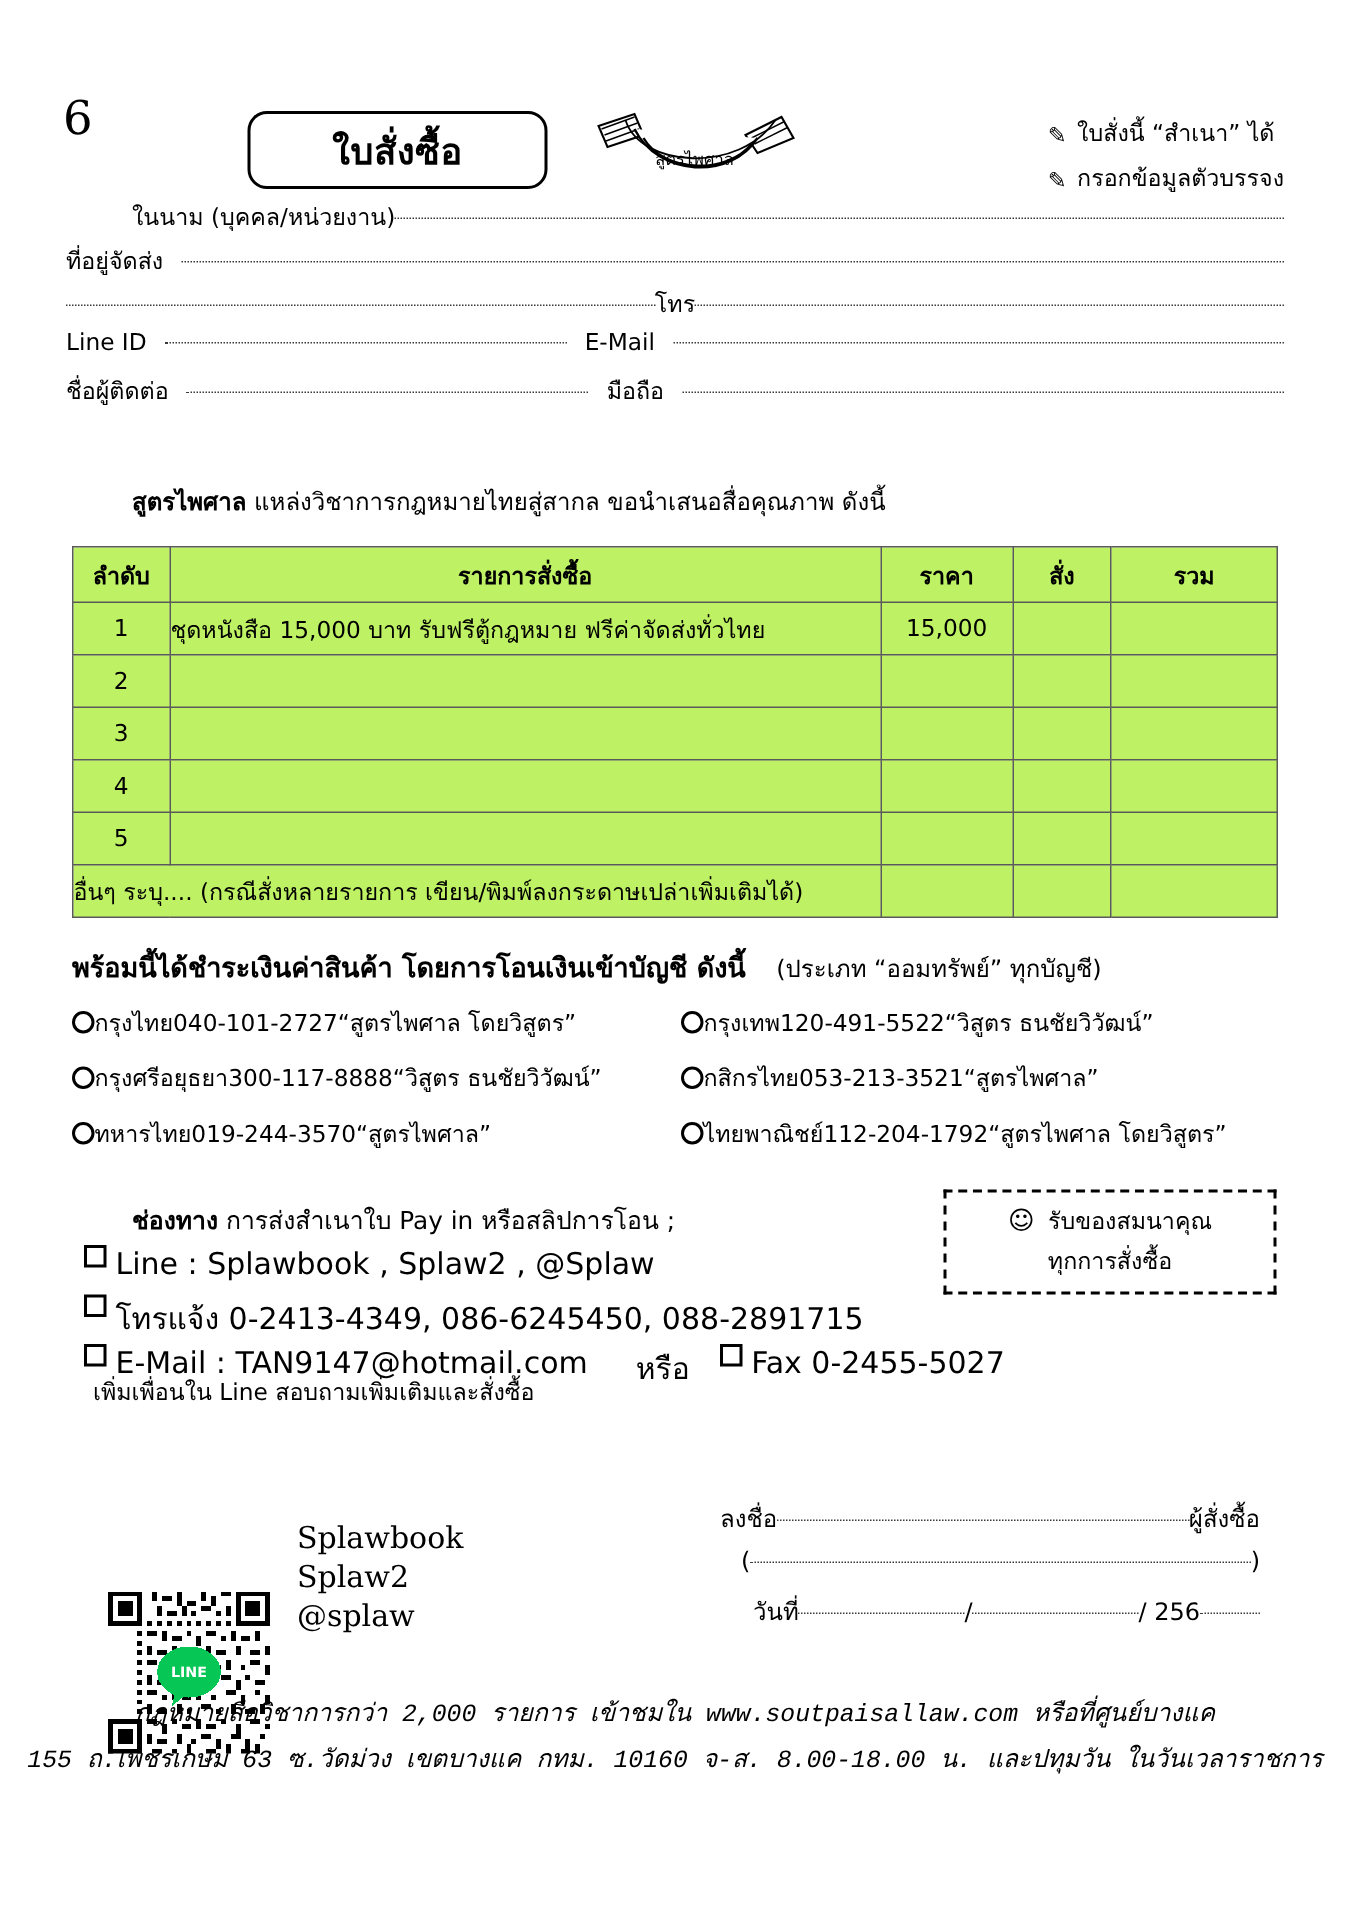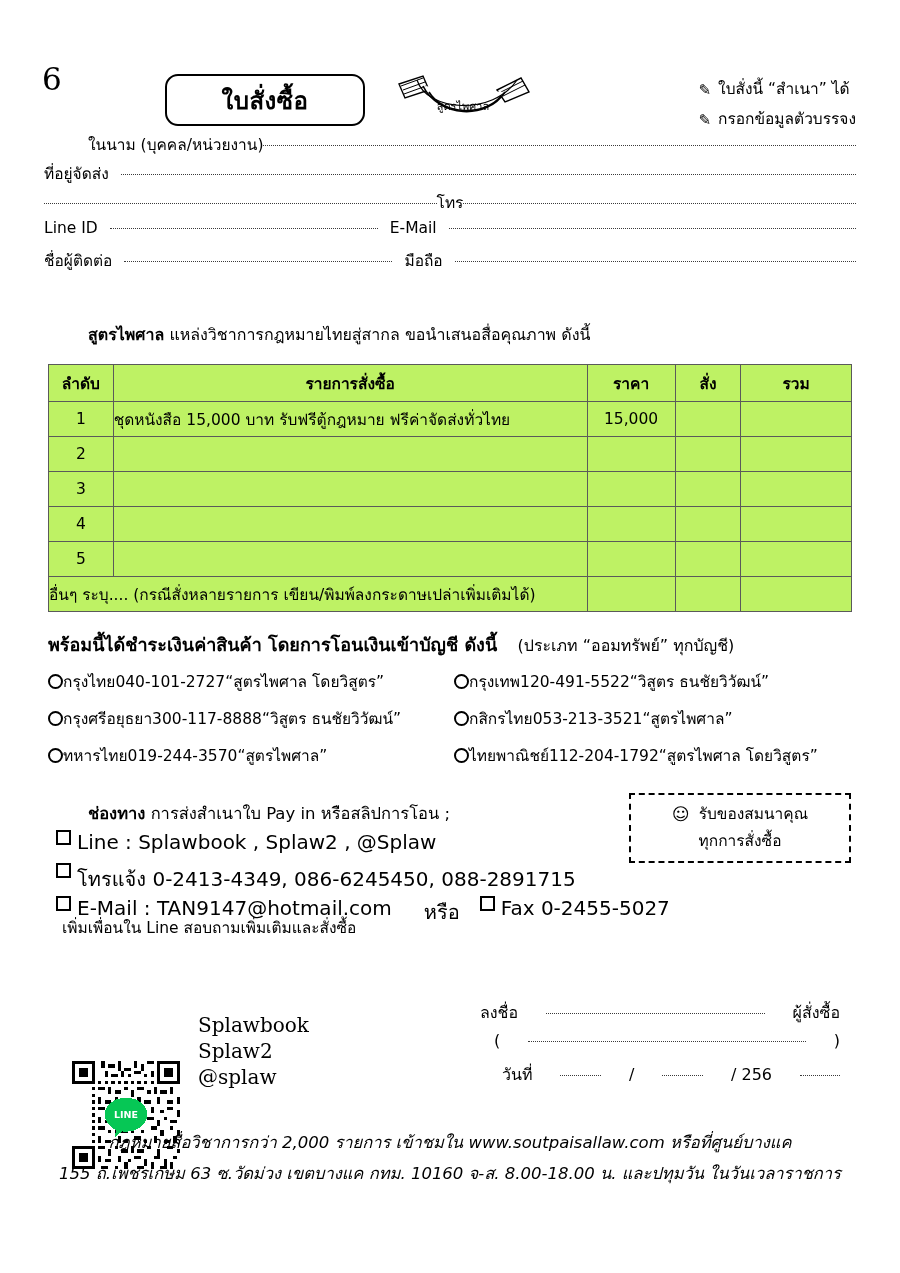--- a/index.html
+++ b/index.html
@@ -255,37 +255,36 @@
     position: absolute;
     left: 480px; top: 1000px;
     width: 360px;
     font-size: 16px;
   }
   .sign-row {
     display: flex;
     align-items: baseline;
     height: 31px;
     white-space: nowrap;
-    gap: 28px;
   }
   .sign-row .dots { transform: translateY(-4px); }
   .sign-row.indent1 { padding-left: 14px; }
   .sign-row.indent2 { padding-left: 22px; }
 
   
   .footer {
     position: absolute;
     left: 0; top: 1127px;
     width: 900px;
     text-align: center;
     font-style: italic;
     font-size: 16.5px;
     line-height: 31px;
   }
-  .footer div { white-space: nowrap; }
+  .footer div { white-space: nowrap; font-family: Liberation Mono, monospace; }
 </style>
 </head>
 <body>
 
 <div class="page">
 
   <div class="header">
 
     <div class="page-number">6</div>
 

